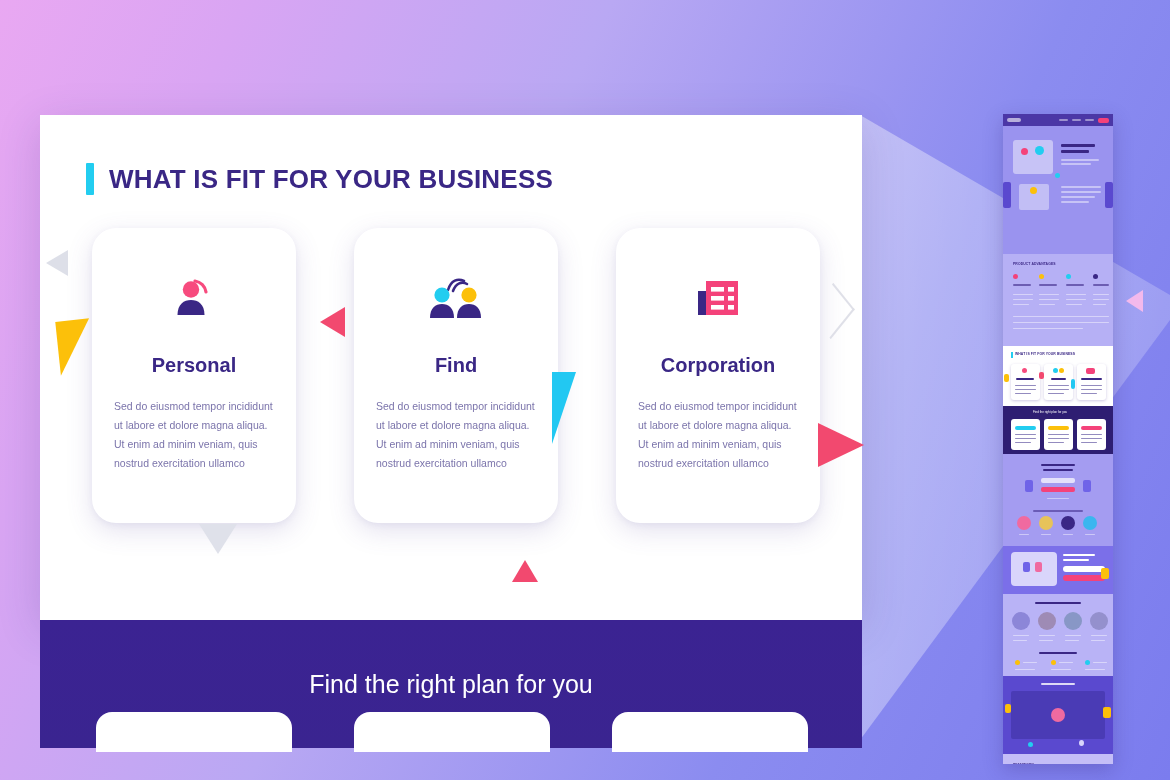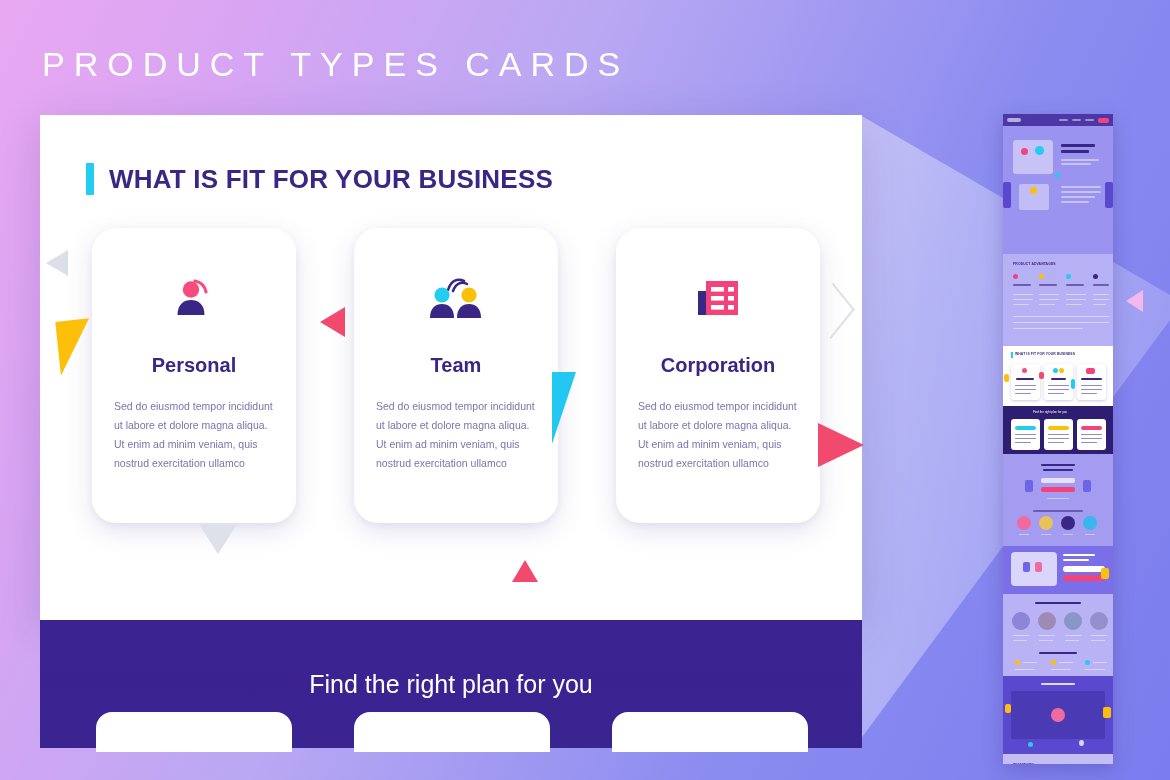--- a/index.html
+++ b/index.html
@@ -165,21 +165,20 @@
     border-right:17px solid #f3b9ec;
   }
 </style>
 </head>
 <body>
 
 <div class="stage">
 
   <div class="beam"></div>
 
-  <div class="page-title">PRODUCT TYPES CARDS</div>
 
   <div class="panel">
 
     <div class="section-head">
       <div class="accent-bar"></div>
       <div class="section-title">WHAT IS FIT FOR YOUR BUSINESS</div>
     </div>
 
     <div class="cards">
 
@@ -199,21 +198,21 @@
         <div class="card-icon">
           <svg width="62" height="46" viewBox="0 0 62 46">
             <path d="M23 15 C26 5 33 3 39 6" stroke="#3a2785" stroke-width="2.6" fill="none" stroke-linecap="round"></path>
             <path d="M28 16 C31 8 37 6 42 9" stroke="#3a2785" stroke-width="2.6" fill="none" stroke-linecap="round"></path>
             <circle cx="17" cy="20" r="7.6" fill="#22cdf0"></circle>
             <path d="M5 43 C5 33 10.5 29 17 29 C23.5 29 29 33 29 43 Z" fill="#3a2785"></path>
             <circle cx="44" cy="20" r="7.6" fill="#fcc00a"></circle>
             <path d="M32 43 C32 33 37.5 29 44 29 C50.5 29 56 33 56 43 Z" fill="#3a2785"></path>
           </svg>
         </div>
-        <div class="card-title">Team</div>
+        <div class="card-title">Find</div>
         <div class="card-body">Sed do eiusmod tempor incididunt ut labore et dolore magna aliqua. Ut enim ad minim veniam, quis nostrud exercitation ullamco</div>
       </div>
 
       <div class="card">
         <div class="card-icon">
           <svg width="52" height="46" viewBox="0 0 52 46">
             <rect x="6" y="16" width="12" height="24" fill="#3a2785"></rect>
             <rect x="14" y="6" width="32" height="34" fill="#f4427a"></rect>
             <rect x="19" y="12" width="13" height="4.6" fill="#ffffff"></rect>
             <rect x="19" y="21" width="13" height="4.6" fill="#ffffff"></rect>

